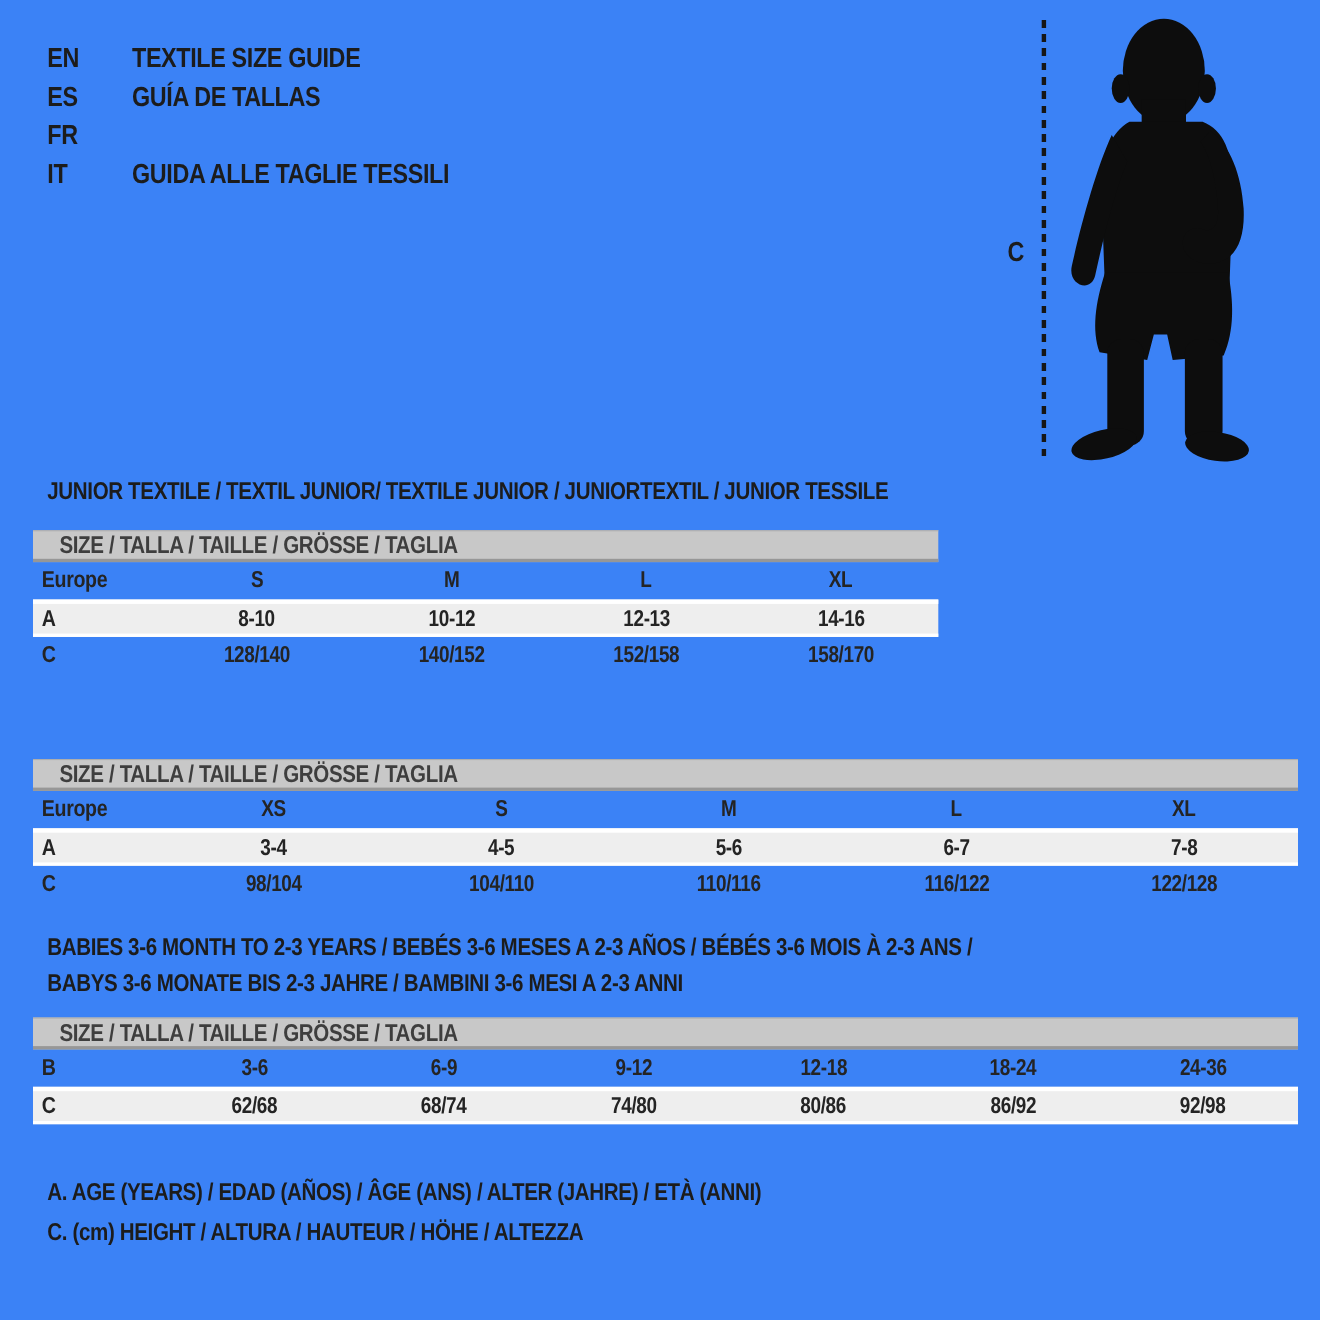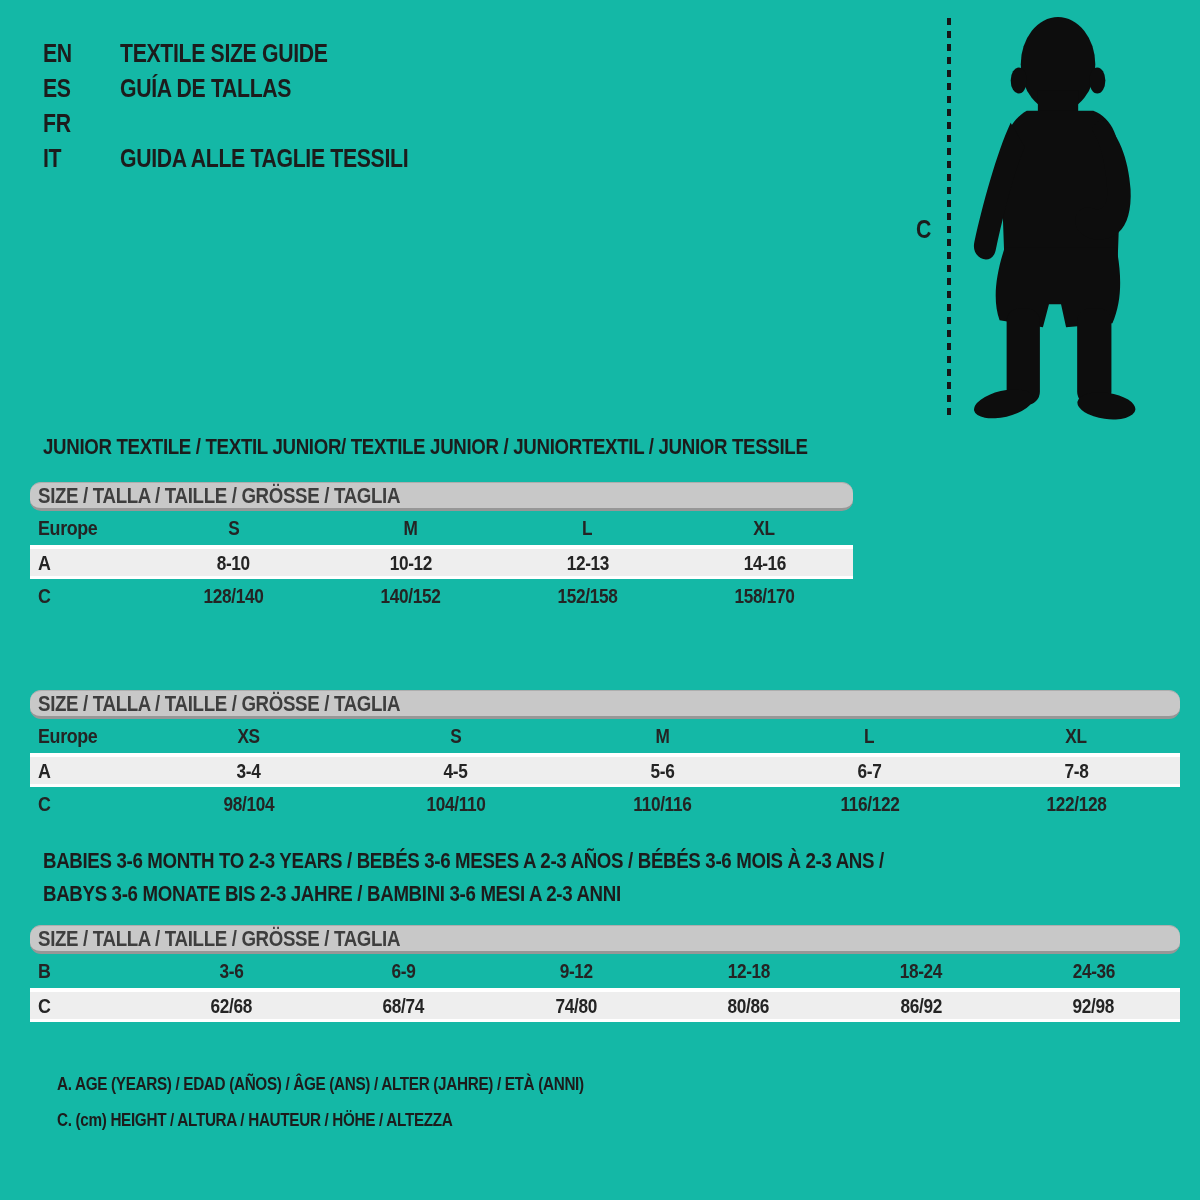--- a/index.html
+++ b/index.html
@@ -1,40 +1,40 @@
 <!DOCTYPE html>
 <html><head>
 <meta charset="utf-8">
 <style>
   html,body{margin:0;padding:0;background:#fff;}
-  #page{position:relative;width:1200px;height:1200px;background:#14b8a6;overflow:hidden;
+  #page{position:relative;width:1200px;height:1200px;background:#3b82f6;overflow:hidden;
         font-family:"Liberation Sans","DejaVu Sans",sans-serif;color:#1c1c1c;}
   .abs{position:absolute;}
   
   .cnd{display:inline-block;transform:scaleX(0.85);transform-origin:0 50%;white-space:nowrap;letter-spacing:-0.4px;}
   .cndc{display:inline-block;transform:scaleX(0.82);transform-origin:50% 50%;white-space:nowrap;letter-spacing:-0.4px;}
   
   .lang-row{display:flex;height:35px;align-items:center;font-weight:700;font-size:25px;}
   .lang-code{width:77px;flex:0 0 77px;}
   
   .dash-line{width:4px;background:repeating-linear-gradient(180deg,#161616 0 7px,transparent 7px 13px);}
   .c-label{font-weight:700;font-size:25px;}
   
   .sec-title{font-weight:700;font-size:22px;line-height:27px;}
   .subsc{font-size:0.68em;vertical-align:-0.22em;}
   
   .sg-table{position:absolute;}
   .sg-head{height:25px;background:#c8c8c8;border-top:1px solid #aeaeae;border-bottom:3px solid #979797;
-           display:flex;align-items:center;padding-left:8px;color:#3e3e3e;font-weight:700;font-size:22px;border-radius:11px;}
+           display:flex;align-items:center;padding-left:24px;color:#3e3e3e;font-weight:700;font-size:22px;}
   .row{display:flex;height:34px;align-items:center;font-weight:700;font-size:21px;color:#242424;text-align:center;}
   .row.shaded{background:#eeeeee;border-top:4px solid #fff;border-bottom:3px solid #fff;box-sizing:border-box;}
   .cell-label{flex:0 0 115px;display:flex;justify-content:flex-start;padding-left:8px;box-sizing:border-box;}
   .cell{flex:1 1 0;display:flex;justify-content:center;align-items:center;}
   
-  .footnote{font-weight:700;font-size:18px;line-height:36px;margin-left:14px;}
+  .footnote{font-weight:700;font-size:22px;line-height:36px;}
 </style>
 </head>
 <body>
 
 <div id="page">
 
   <div class="abs" style="left:43px;top:36px;">
     <div class="lang-row">
       <span class="lang-code"><span class="cnd">EN</span></span>
       <span><span class="cnd">TEXTILE SIZE GUIDE</span></span>

